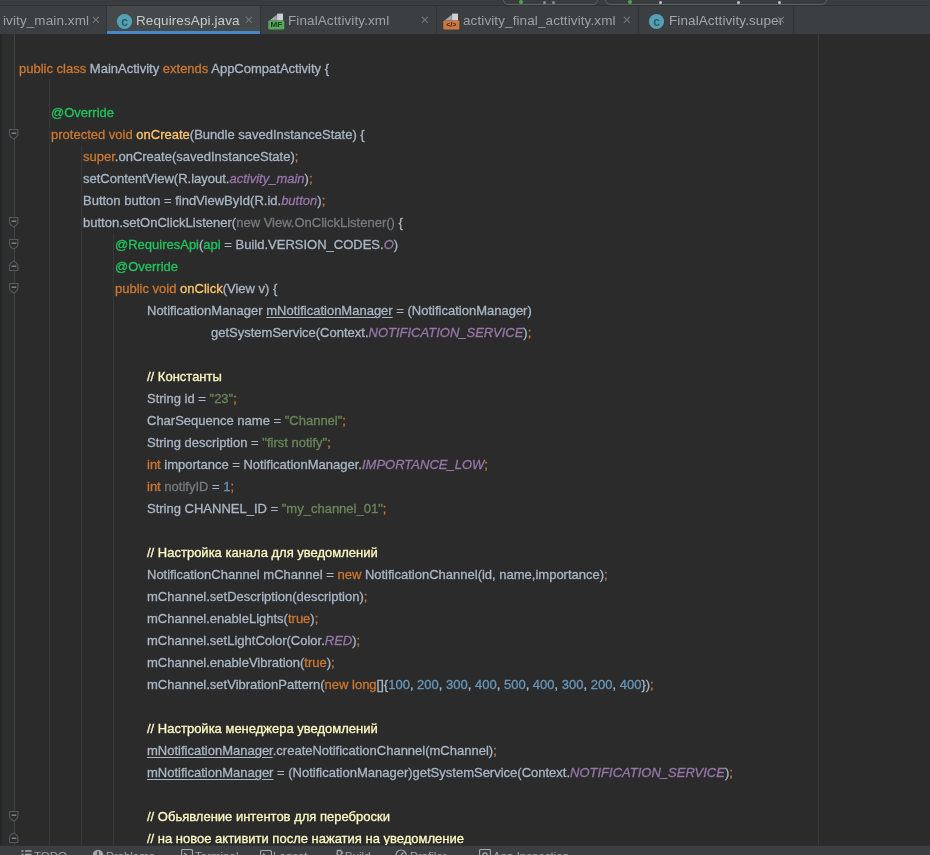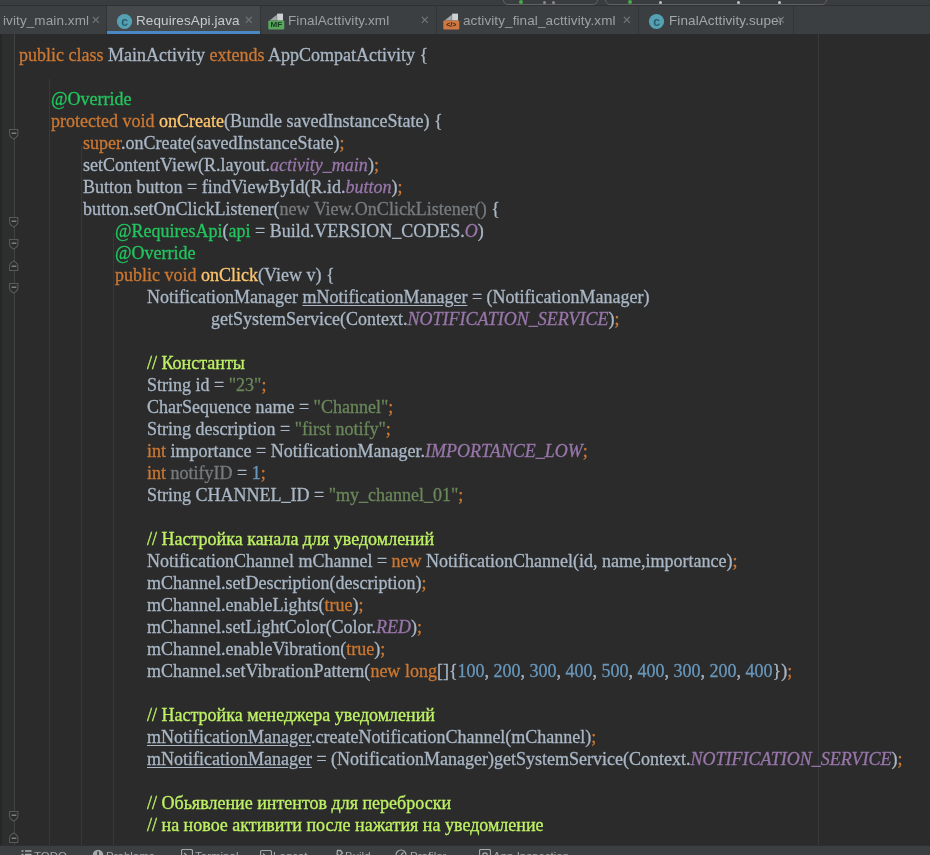--- a/index.html
+++ b/index.html
@@ -7,23 +7,23 @@
 .dot{position:absolute;border-radius:50%}
 #tabs{position:absolute;left:0;top:6px;width:930px;height:28px;background:#3c3f41}
 .tsep{position:absolute;top:0;width:1px;height:28px;background:#323537}
 #atab{position:absolute;left:107px;top:0;width:153px;height:28px;background:#45494b}
 #aline{position:absolute;left:107px;top:24.5px;width:153px;height:3.5px;background:#4a88c5}
 .tabtxt{position:absolute;top:0;height:28px;line-height:29px;font-size:13.5px;color:#9da1a3;letter-spacing:0.1px}
 .x{position:absolute;top:0;height:28px;line-height:28px;font-size:11.5px;color:#747779}
 #editor{position:absolute;left:0;top:34px;width:930px;height:811px;background:#2b2b2b}
 .vl{position:absolute;top:0;width:1px;height:811px}
 .fold{position:absolute}
-#code{position:absolute;left:19px;top:10px;font-family:Liberation Serif, serif;font-size:18px;color:#a9b7c6;white-space:pre;-webkit-text-stroke:0.3px}
+#code{position:absolute;left:19px;top:24px;font-family:Liberation Sans, sans-serif;font-size:13px;color:#a9b7c6;white-space:pre;-webkit-text-stroke:0.3px}
 .ln{height:22px;line-height:22px}
-.k{color:#cc7832}.s{color:#6a8759}.n{color:#6897bb}.c{color:#bef264}
+.k{color:#cc7832}.s{color:#6a8759}.n{color:#6897bb}.c{color:#fef9c3}
 .a{color:#22c55e}.m{color:#ffc66d}.g{color:#777b7e}
 .f{color:#9876aa;font-style:italic}
 .u{text-decoration:underline;text-underline-offset:2px}
 #status{position:absolute;left:0;top:845px;width:930px;height:10px;background:#3c3f41;border-top:1px solid #2d2f31}
 .sicon{position:absolute;top:3px}
 .stxt{position:absolute;top:4px;font-size:11.5px;color:#a4a7a9}
 </style></head><body>
 <div id="editor">
 <div style="position:absolute;left:0;top:0;width:14px;height:811px;background:#2d2e2e"></div>
     <div style="position:absolute;left:0;top:0;width:2px;height:811px;background:#262727"></div>

